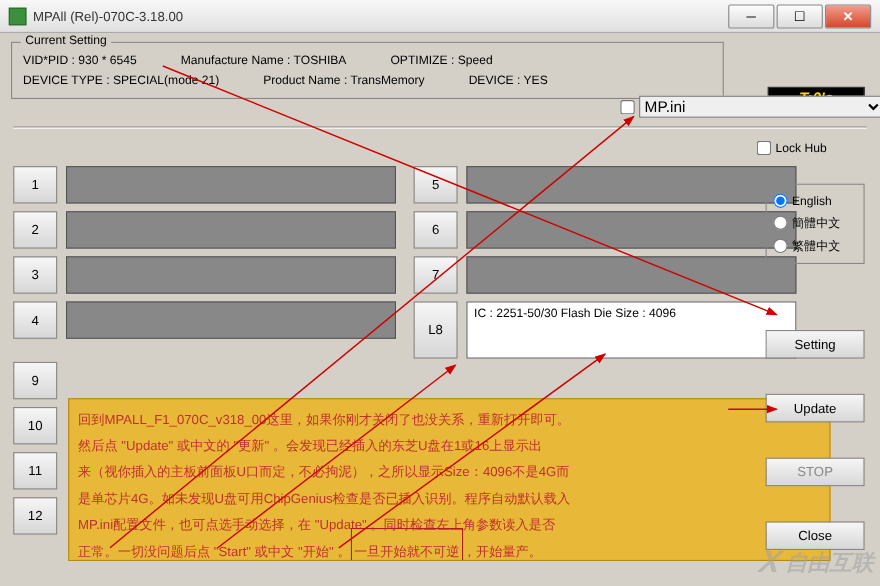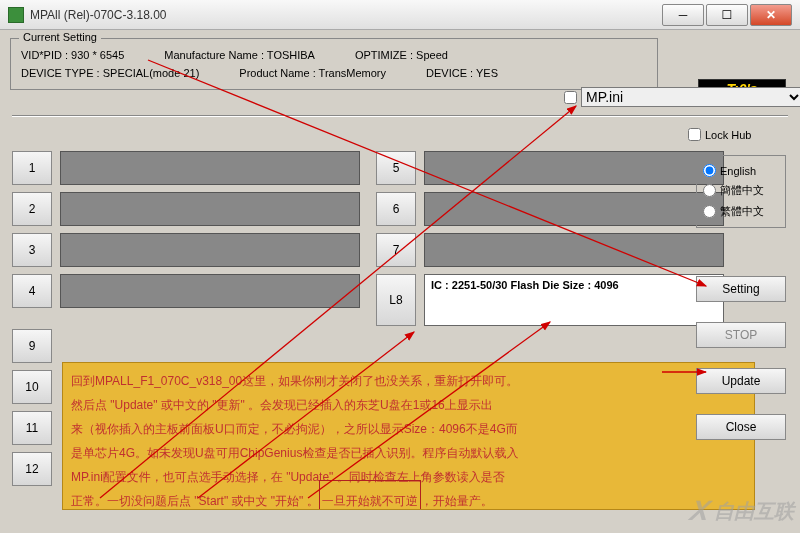--- a/index.html
+++ b/index.html
@@ -17,26 +17,26 @@
   .row2 { margin-top: 6px; }
   .timer { position: absolute; right: 14px; top: 40px; width: 88px; height: 20px; background: #000; border: 1px solid #333; color: #ffd400; font-style: italic; font-weight: bold; display: flex; align-items: center; justify-content: center; font-size: 14px; margin-top: 39px; }
   .config-line { position:absolute; top:87px; left:564px; display:flex; align-items:center; gap:4px;}
   .config-check { width:13px; height:13px;}
   .config-select { width: 222px; height: 20px; font-size: 14px; border:1px solid #7a7a7a;}
   .divider { position:absolute; top:115px; left:12px; right:12px; border-top:1px solid #888; border-bottom:1px solid #fff; height:2px;}
   .slots { position: absolute; top: 151px; left: 12px; }
   .slot-row { display: flex; align-items: stretch; margin-bottom: 7px; }
   .slot-num { width: 40px; height: 34px; background: linear-gradient(to bottom,#f6f6f6,#d7d7d7); border:1px solid #888; display:flex; align-items:center; justify-content:center; font-size:12px; margin-right:8px;}
   .slot-box { width: 300px; height: 34px; background:#888; border:1px solid #555;}
-  .slot-box.big { height: 52px; font-weight: bold; }
+  .slot-box.big { height: 52px; }
   .slot-num.big { height: 52px; }
   .slot-box.info { background:#fff; border:1px solid #666; padding:3px 6px; font-size:11px; line-height:1.3; color:#000;}
   .instruct-box { position:absolute; top:362px; left:62px; width:693px; height:148px; background:#e8b838; border:1px solid #b58718; padding:6px 8px; font-size:12px; line-height:2; color:#c03030; overflow:hidden;}
   .instruct-box .hl { border:1px solid #b02020; padding:13px 2px;}
-  .right-panel { position:absolute; top:128px; right:14px; width:90px; display:flex; flex-direction:column; gap:8px;}
+  .right-panel { position:absolute; top:128px; right:14px; width:90px; display:flex; flex-direction:column; gap:20px;}
   .lock-row { display:flex; align-items:center; gap:4px; margin-bottom:6px; margin-left:-8px;}
   .lang-box { border:1px solid #888; padding:8px 6px; display:flex; flex-direction:column; gap:6px; margin-bottom:40px;}
   .radio-row { display:flex; align-items:center; gap:4px;}
   .action-btn { height:26px; border:1px solid #888; background:linear-gradient(to bottom,#f6f6f6,#d7d7d7); display:flex; align-items:center; justify-content:center; font-size:12px; margin-bottom:12px;}
   .action-btn.disabled { color:#888; }
   svg.arrows { position:absolute; top:0; left:0; pointer-events:none; }
   .watermark { position:absolute; right:6px; bottom:6px; font-size:20px; color:rgba(160,160,160,0.55); font-weight:bold; display:flex; align-items:center; gap:4px; font-style:italic;}
   .watermark .wx { font-size:28px; transform:skewX(-12deg);}
   .slots-right { position: absolute; top: 151px; left: 376px; }
 </style>
@@ -160,22 +160,22 @@
     <label class="radio-row">
         <input type="radio" name="lang" style="">
         <span>簡體中文</span>
       </label>
     <label class="radio-row">
         <input type="radio" name="lang" style="">
         <span>繁體中文</span>
       </label>
   </div>
   <div class="action-btn">Setting</div>
+  <div class="action-btn">Update</div>
   <div class="action-btn disabled">STOP</div>
-  <div class="action-btn">Update</div>
   <div class="action-btn">Close</div>
 </div>
 
 <svg class="arrows" width="800" height="533">
   <defs>
       <marker id="ah" markerWidth="8" markerHeight="8" refX="7" refY="3" orient="auto">
         <path d="M0,0 L8,3 L0,6 Z" fill="#d00000"></path>
       </marker>
     </defs>
   <line x1="100" y1="498" x2="576" y2="106" stroke="#d00000" stroke-width="1.3" marker-end="url(#ah)"></line>

